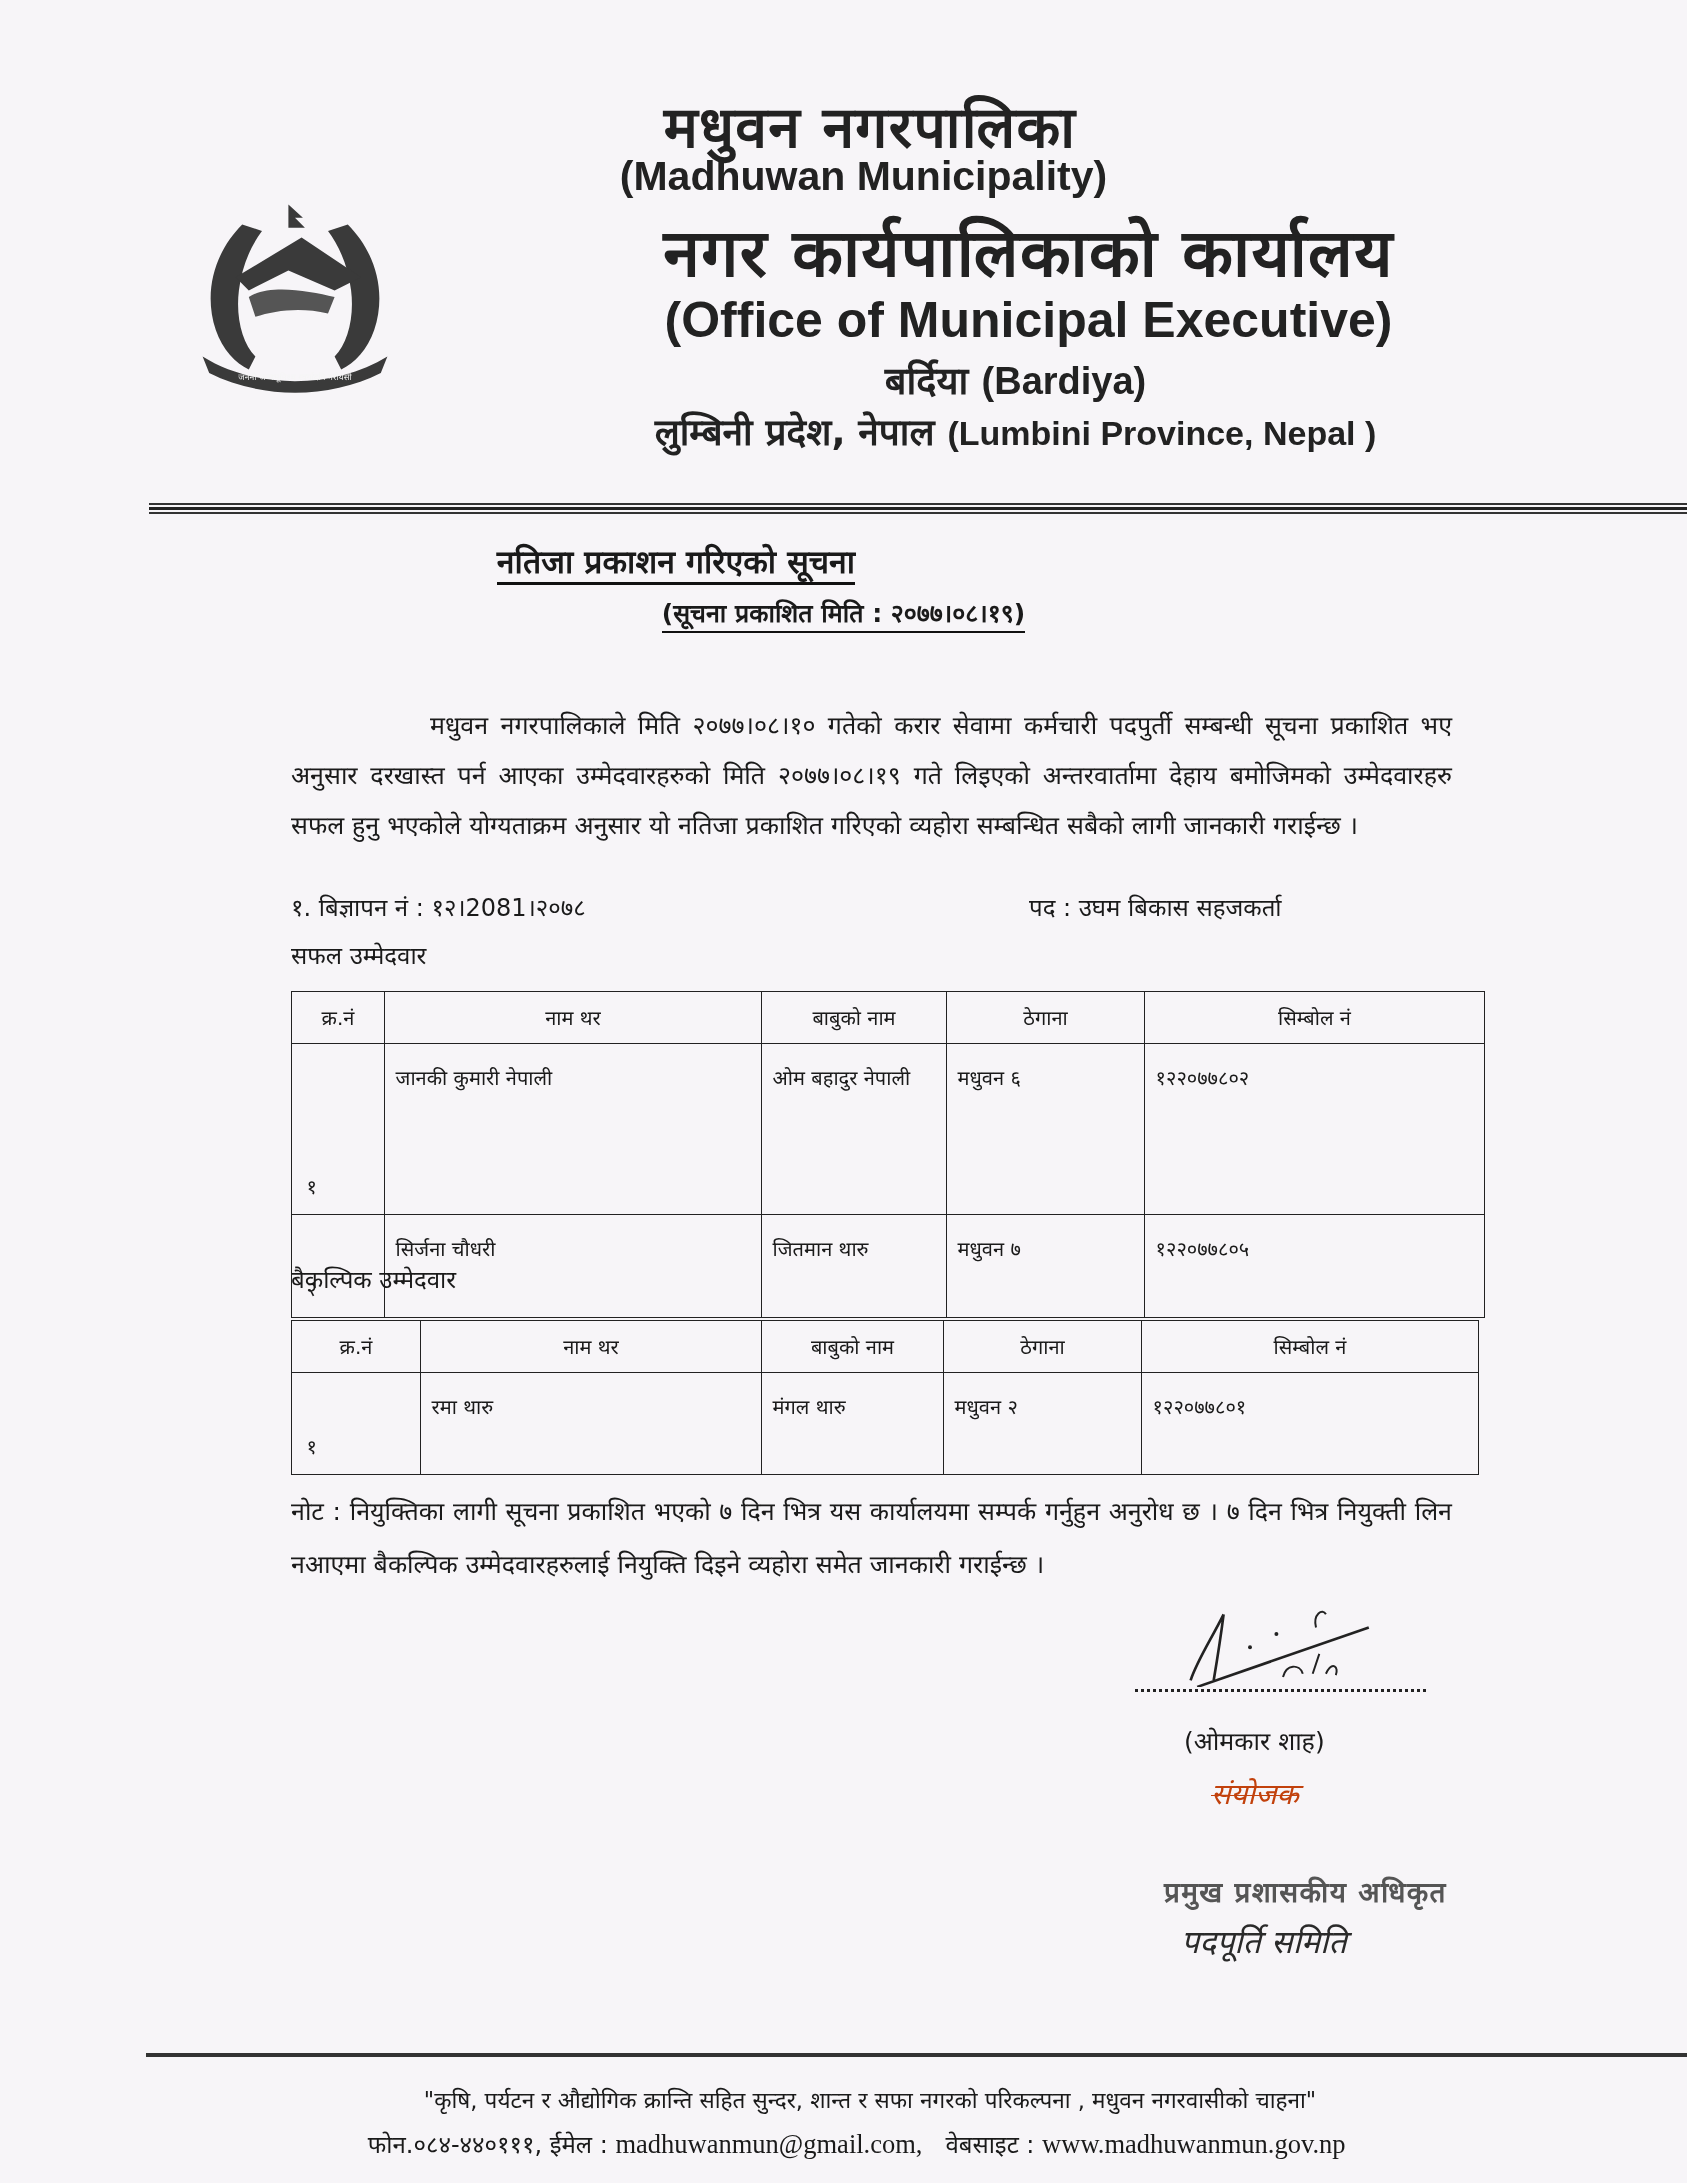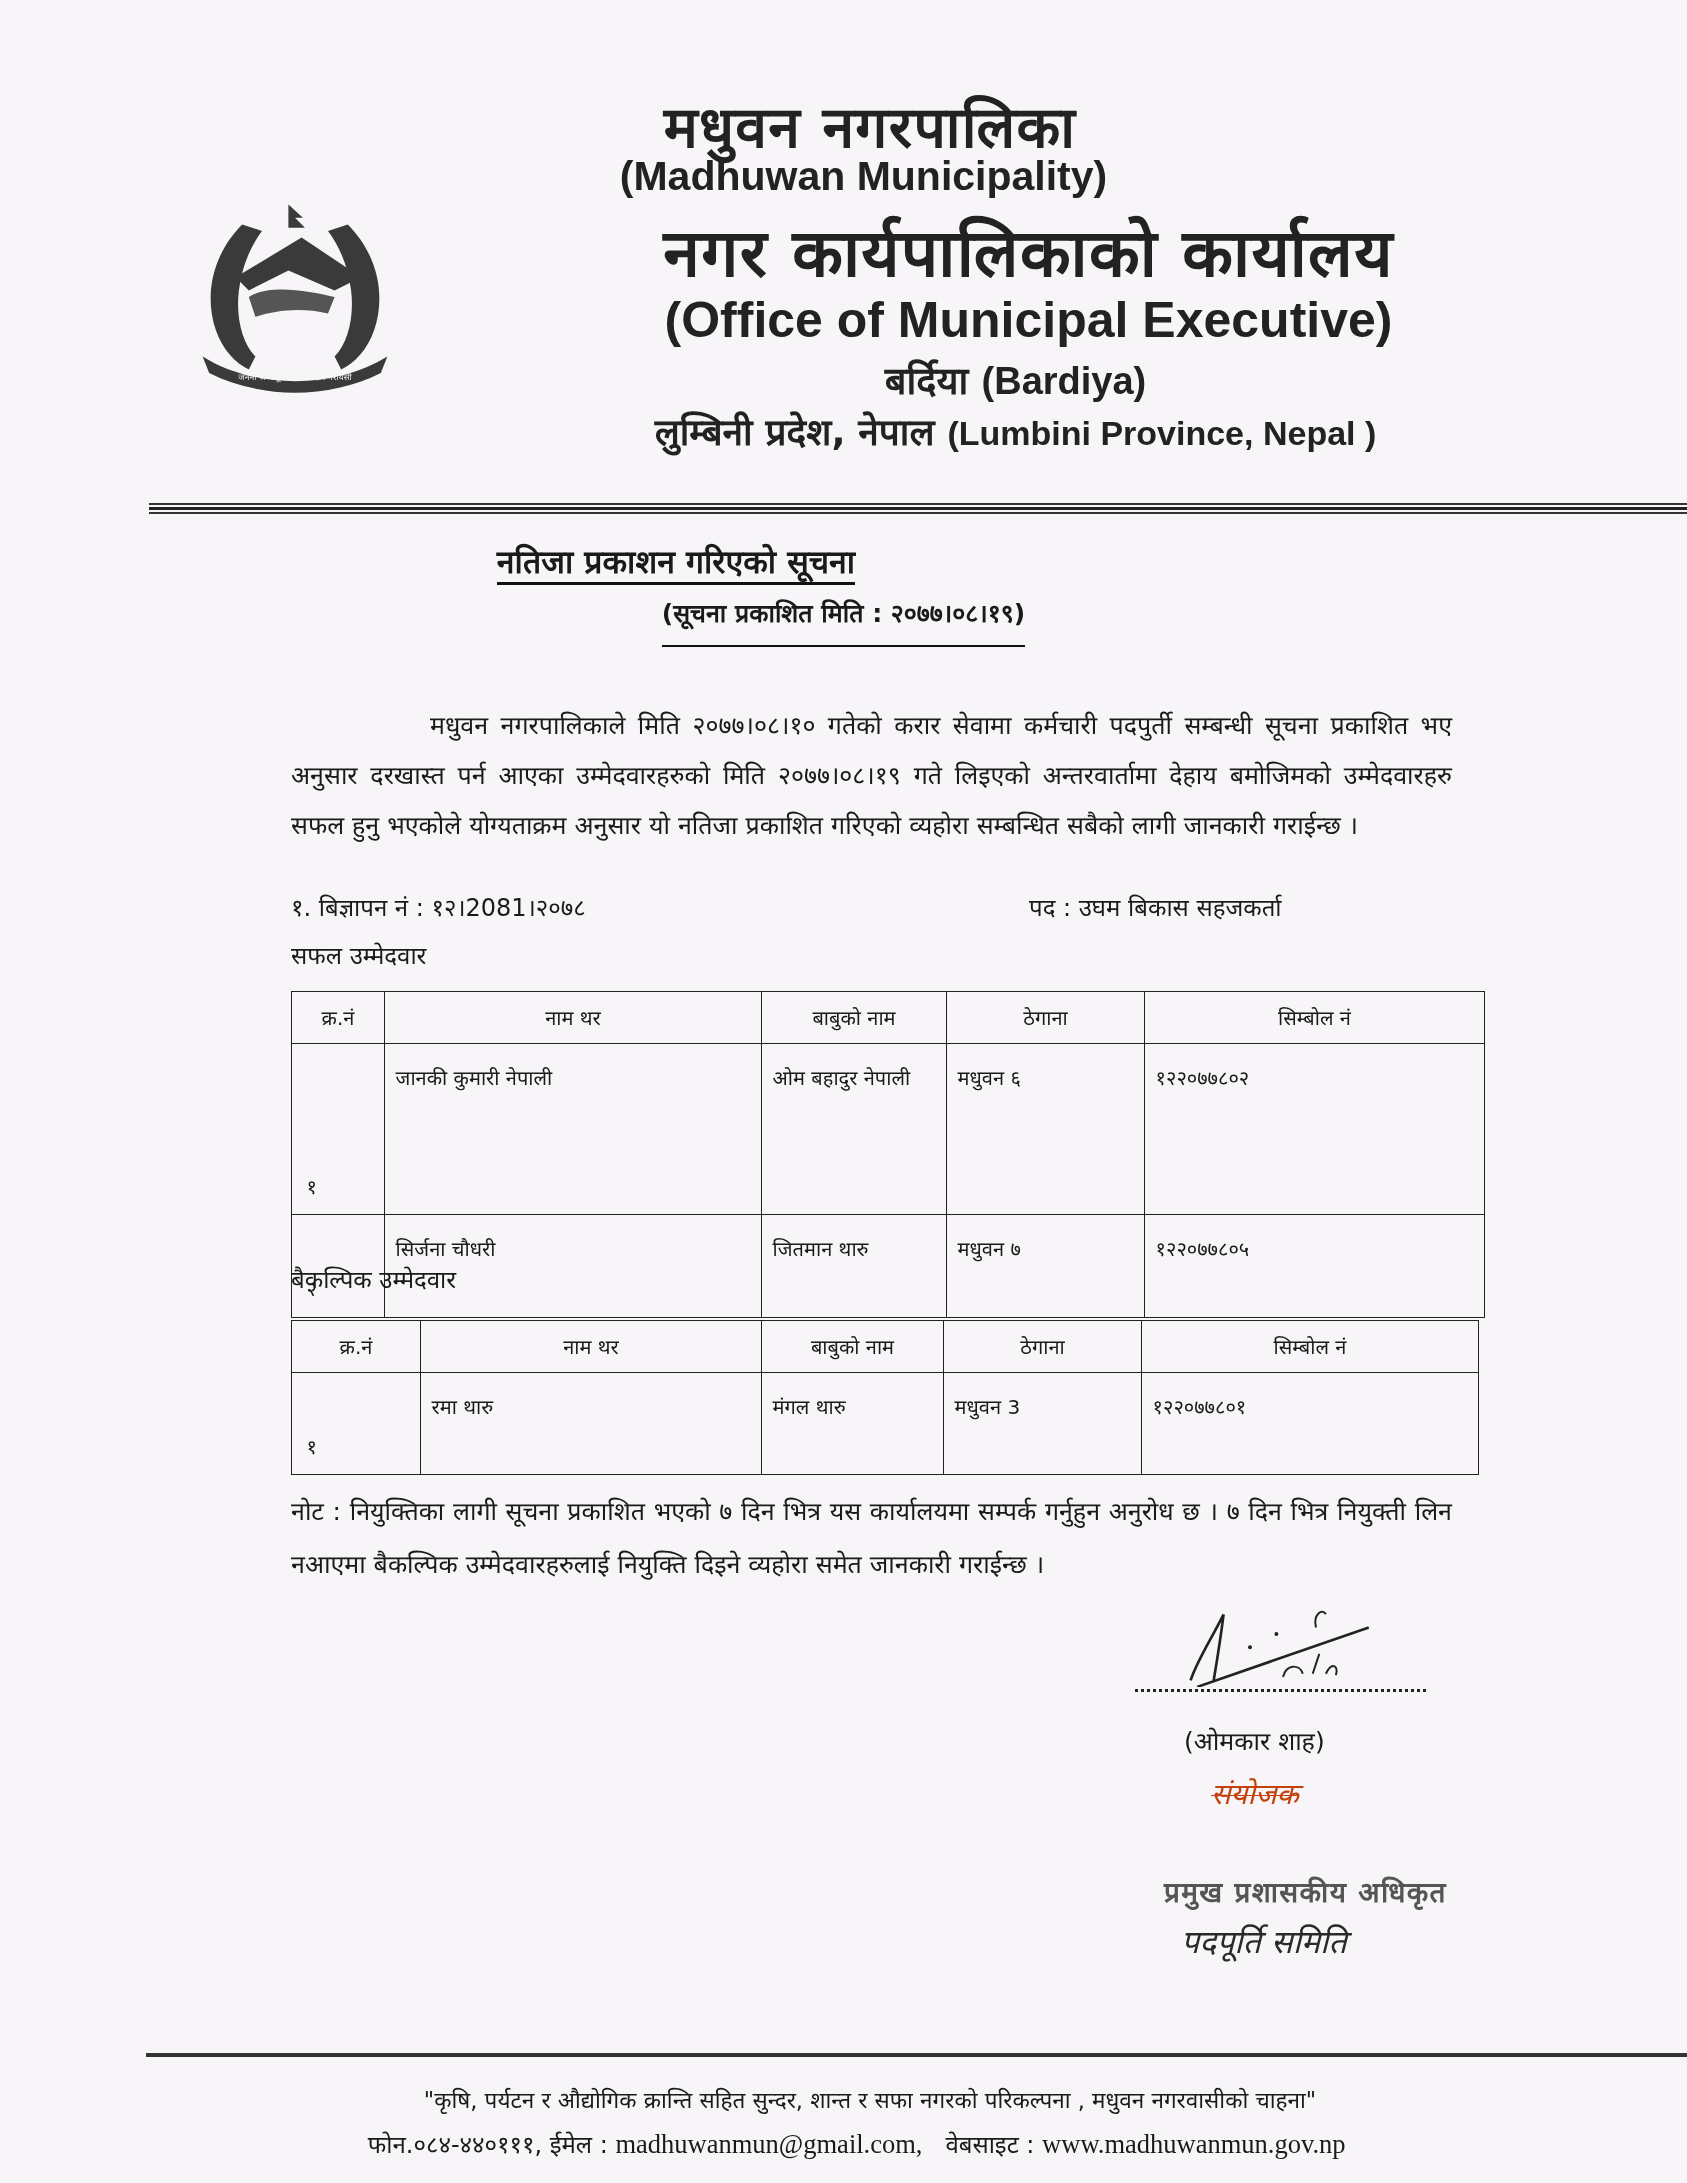--- a/index.html
+++ b/index.html
@@ -22,21 +22,21 @@
     .h-dev-4 .en { font-family: "Liberation Sans", sans-serif; font-size: 34px; }
     .h-dev-3 .en { font-family: "Liberation Sans", sans-serif; }
     .rule-double { left: 149px; width: 1538px; top: 503px; height: 12px; }
     .rule-double div { height: 2px; background: #333; margin-bottom: 2px; }
     .rule-double div:nth-child(2) { height: 2.6px; background: #222; }
 
     
     .notice-title { left: 0; width: 1352px; top: 539px; text-align: center; font-size: 32px; font-weight: bold; }
     .notice-title span { border-bottom: 3.3px solid #111; padding-bottom: 1.3px; }
     .notice-sub { left: 0; width: 1687px; top: 595px; text-align: center; font-size: 25px; font-weight: bold; }
-    .notice-sub span { border-bottom: 2px solid #111; padding-bottom: 17px; }
+    .notice-sub span { border-bottom: 2px solid #111; padding-bottom: 3px; }
 
     
     .para { left: 291px; width: 1161px; top: 701px; font-size: 25px; line-height: 50px; text-align: justify; text-indent: 139px; }
 
     .adv-line { left: 291px; top: 890px; font-size: 24px; }
     .post-line { left: 1029px; top: 890px; font-size: 24px; }
     .section-label { left: 291px; font-size: 24px; }
     .sl-1 { top: 938px; }
     .sl-2 { top: 1262px; }
 
@@ -168,21 +168,21 @@
       <th>बाबुको नाम</th>
       <th>ठेगाना</th>
       <th>सिम्बोल नं</th>
     </tr>
   </thead>
   <tbody>
     <tr>
       <td class="sn" style="height:96px">१</td>
       <td>रमा थारु</td>
       <td>मंगल थारु</td>
-      <td>मधुवन 3</td>
+      <td>मधुवन २</td>
       <td>१२२०७७८०१</td>
     </tr>
   </tbody>
 </table>
 
 <div class="abs note">नोट : नियुक्तिका लागी सूचना प्रकाशित भएको ७ दिन भित्र यस कार्यालयमा सम्पर्क गर्नुहुन अनुरोध छ । ७ दिन भित्र नियुक्ती लिन नआएमा बैकल्पिक उम्मेदवारहरुलाई नियुक्ति दिइने व्यहोरा समेत जानकारी गराईन्छ ।</div>
 
 <div class="abs sig-scribble">
   <svg width="198" height="86" viewBox="0 0 300 130">
     <path d="M10 120 C20 90 40 60 60 20 M60 20 C55 60 50 90 45 120" stroke="#222" stroke-width="4" fill="none"></path>

